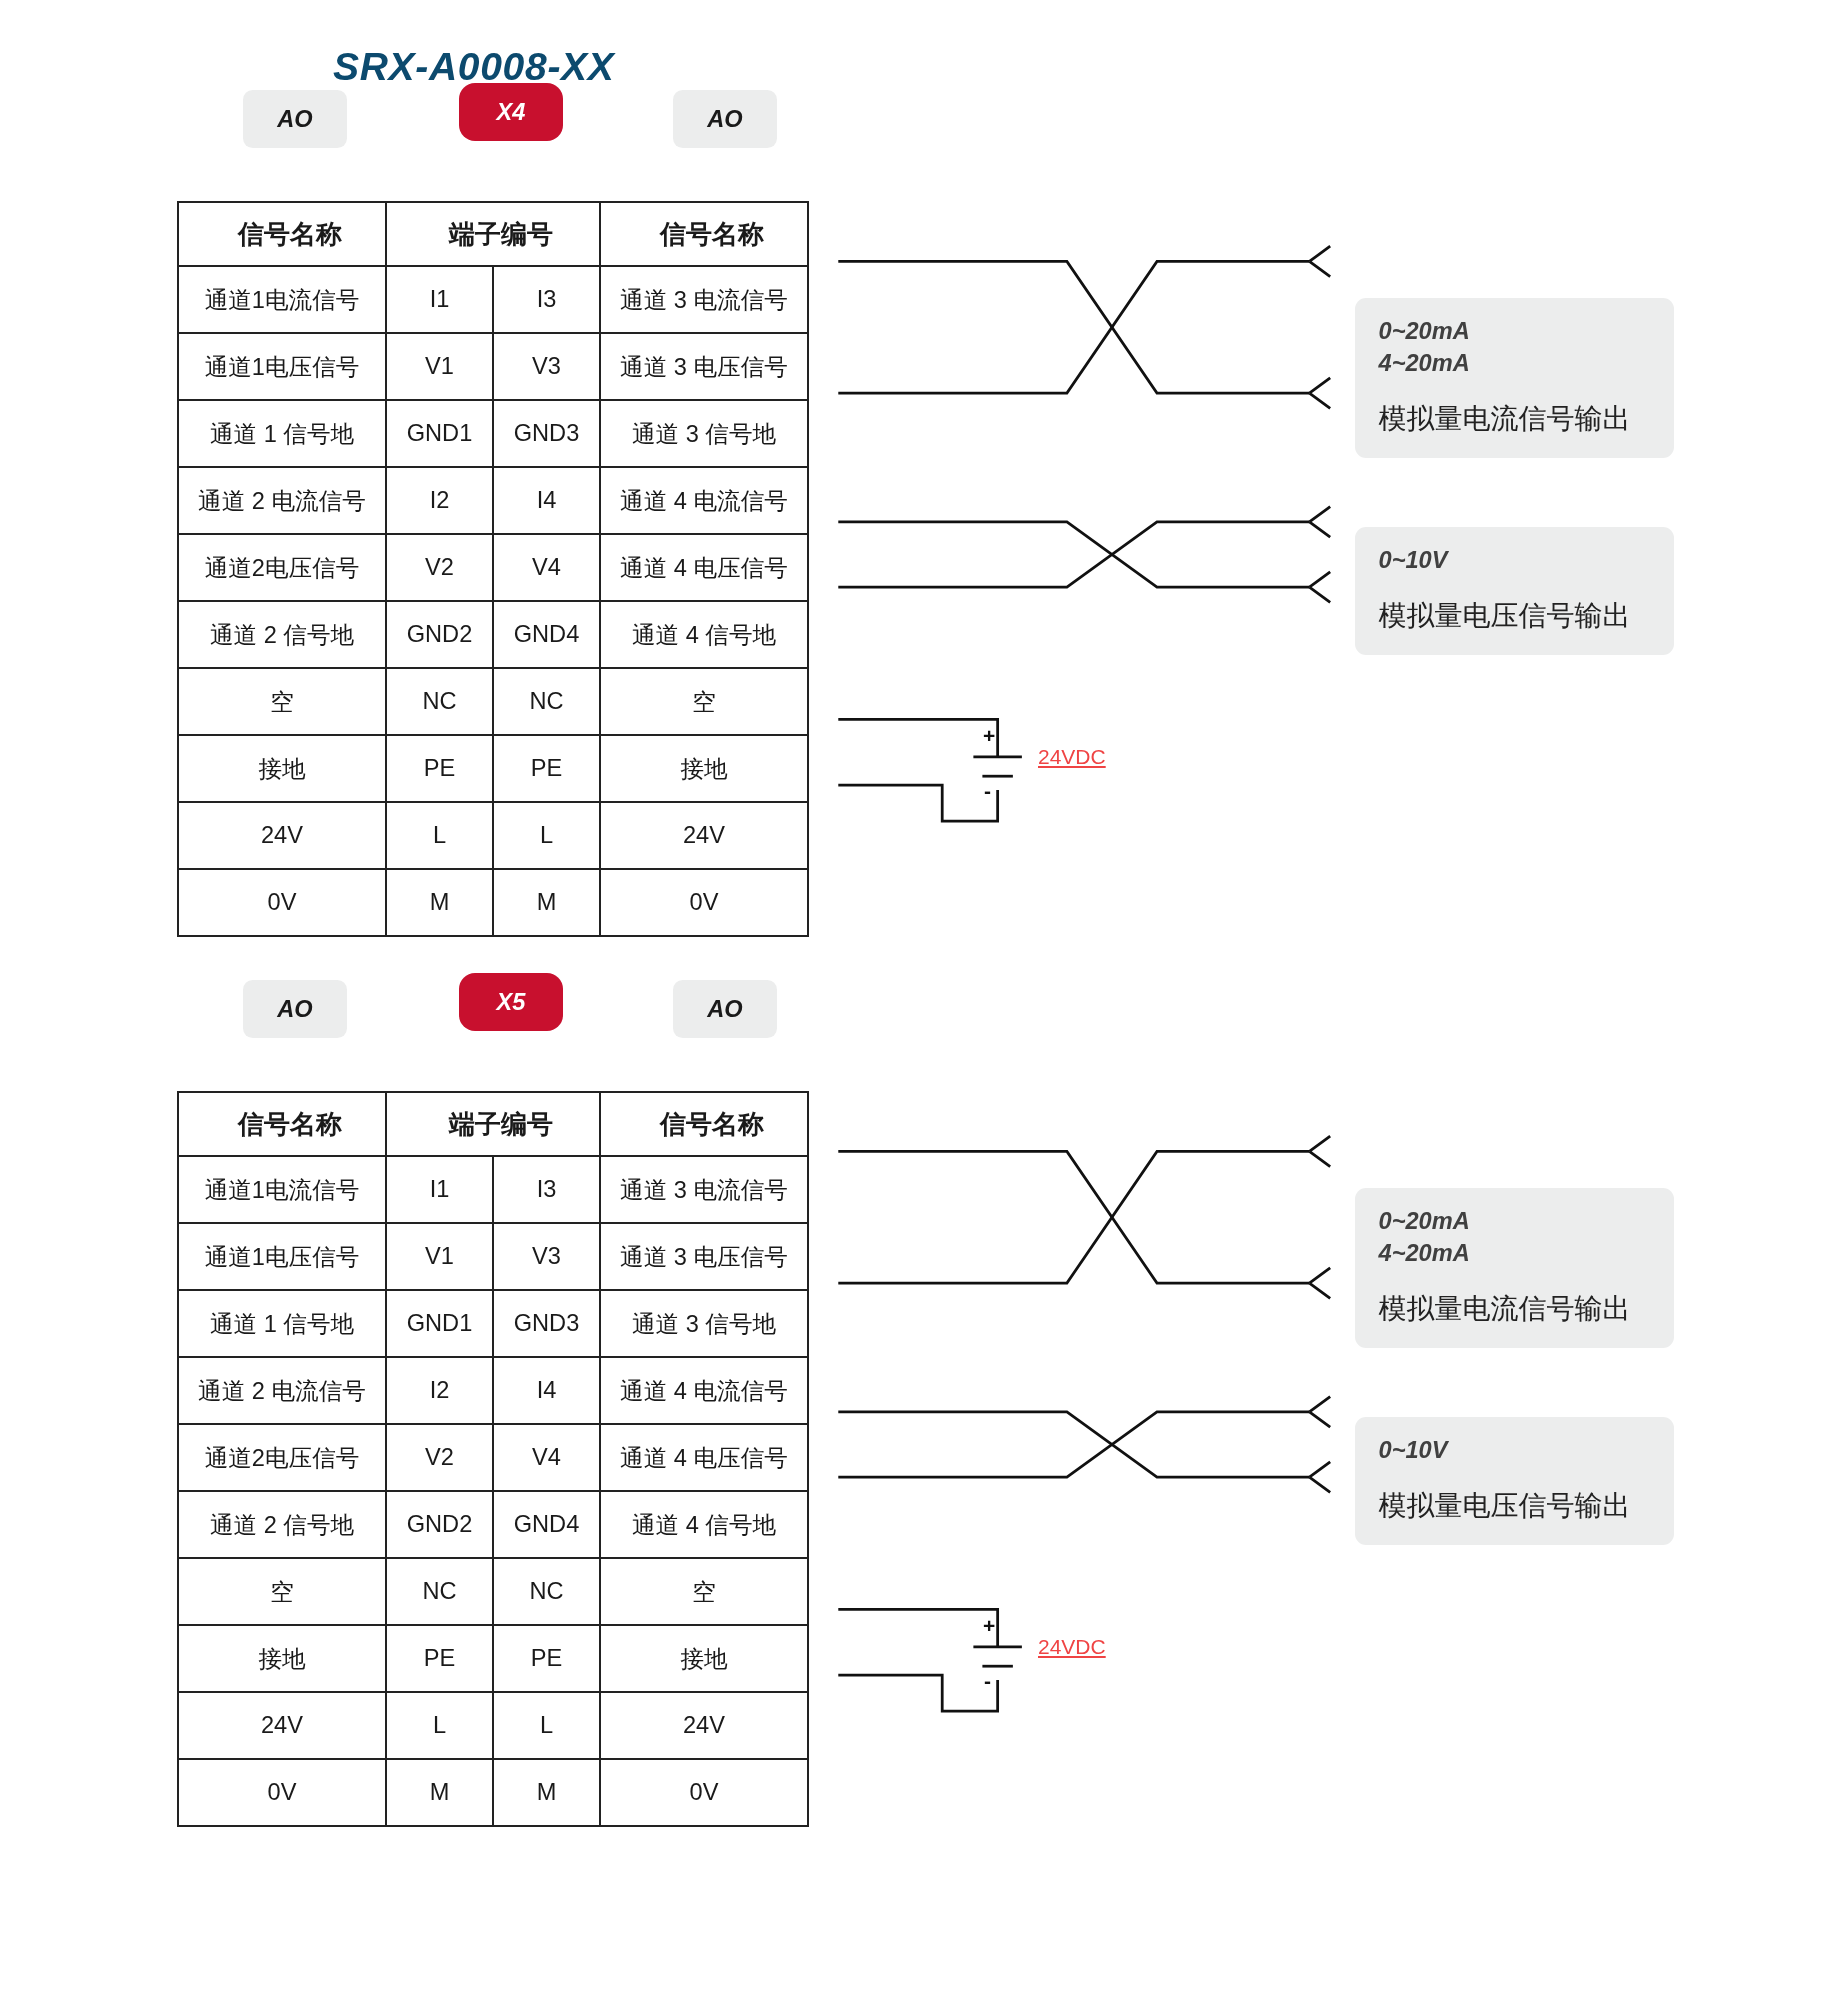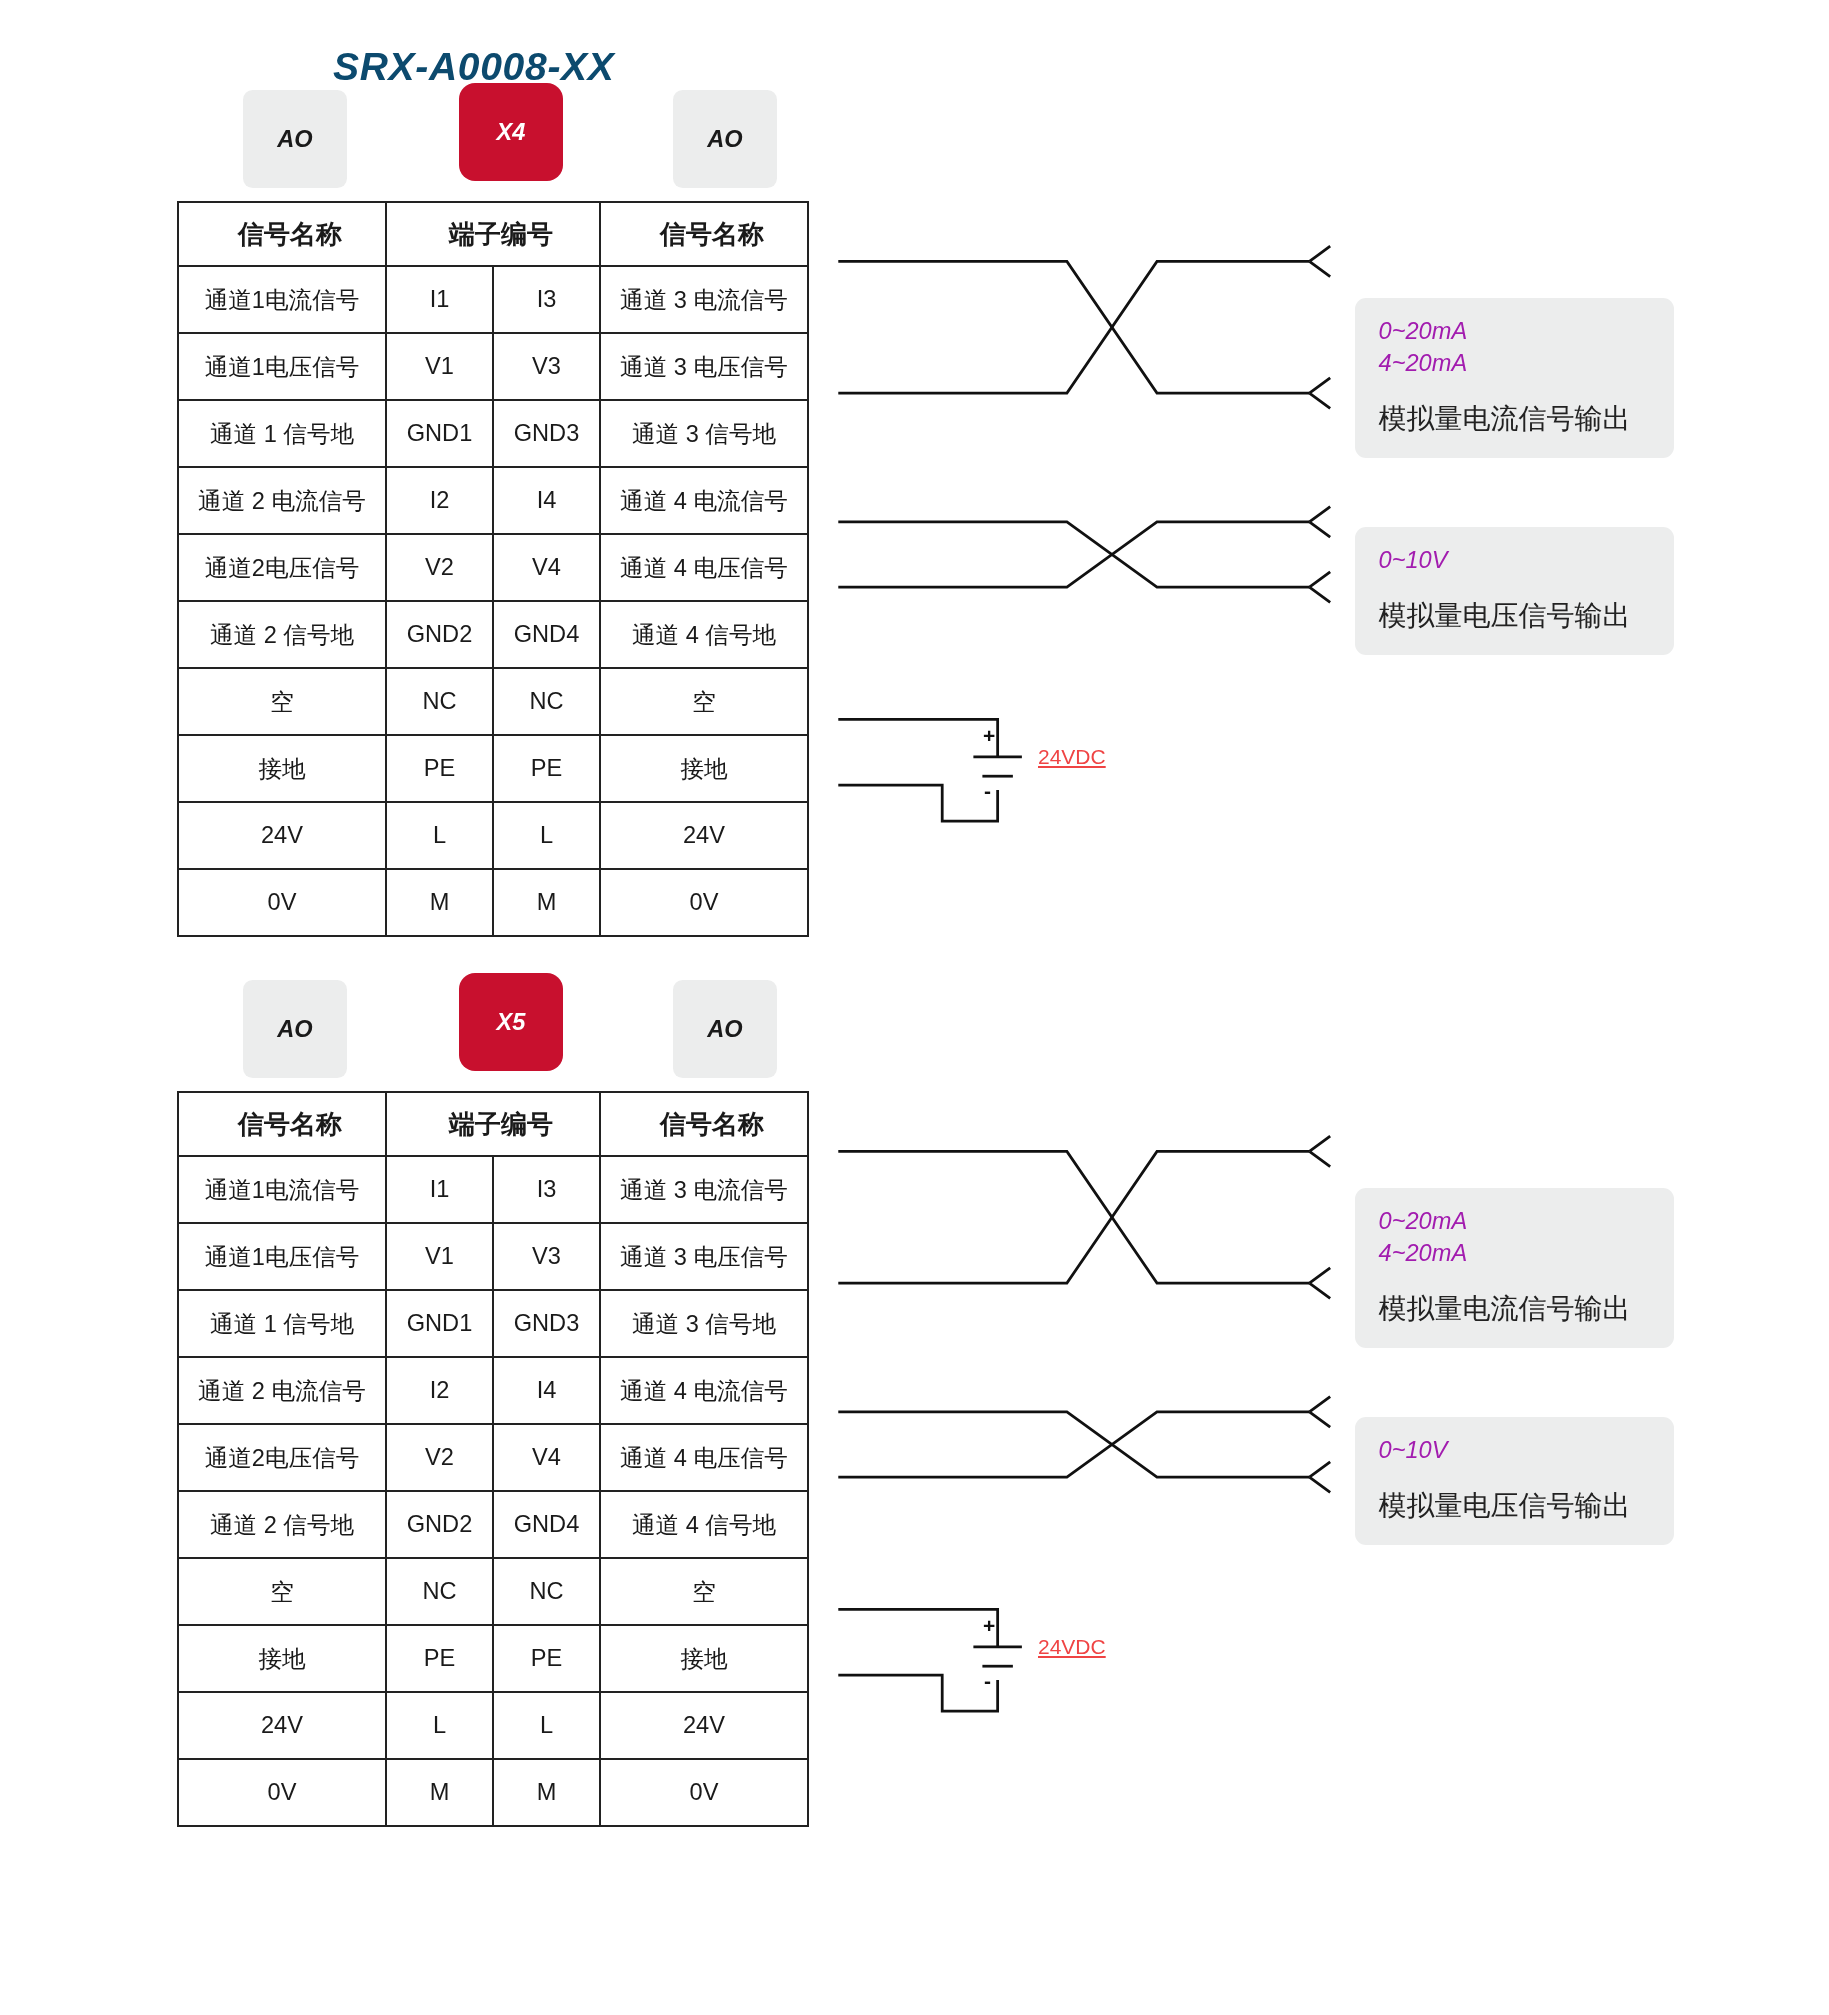--- a/index.html
+++ b/index.html
@@ -33,21 +33,21 @@
   }
   .chip-row {
     position: absolute;
     left: 243px;
     top: 0;
     height: 90px;
   }
   .chip {
     position: absolute;
     width: 104px;
-    height: 98px;
+    height: 58px;
     border-radius: 9.7px;
     display: flex;
     align-items: center;
     justify-content: center;
     font-size: 23.6px;
     font-weight: bold;
     font-style: italic;
   }
   .chip-grey {
     background: #eceded;
@@ -96,24 +96,24 @@
   }
   .note {
     position: absolute;
     background: #eceded;
     border-radius: 11px;
     padding: 18px 23.6px 21px 23.6px;
     box-sizing: border-box;
   }
   .note .big {
     font-size: 23.6px;
-    font-weight: normal;
+    font-weight: bold;
     font-style: italic;
     line-height: 1.35;
-    color: #a21caf;
+    color: #404040;
   }
   .note .small {
     font-size: 28px;
     color: #222;
     margin-top: 21px;
     line-height: 1.3;
   }
   .psu-label {
     position: absolute;
     font-size: 21px;

